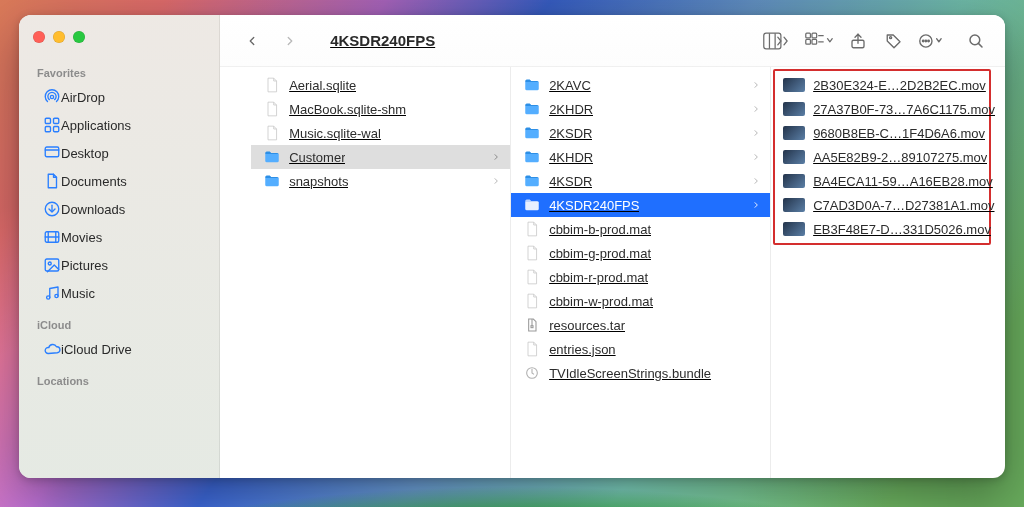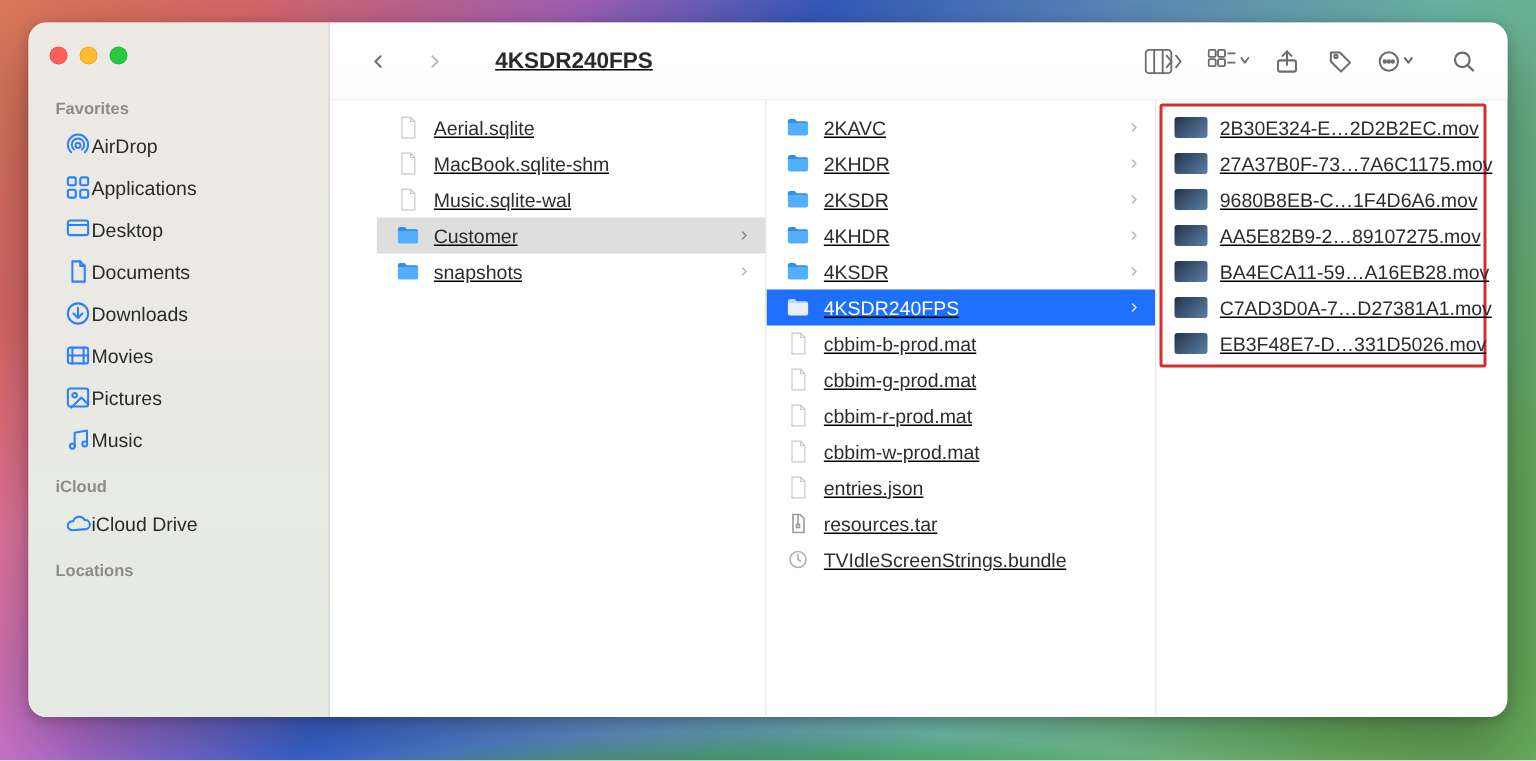--- a/index.html
+++ b/index.html
@@ -444,36 +444,36 @@
               <span class="fi">
                 <svg width="14" height="16" viewBox="0 0 24 28" fill="#fff" stroke="#c8c8c8" stroke-width="1.4">
                   <path d="M5 2h10l5 5v19H5z"></path>
                   <polyline fill="none" points="15 2 15 7 20 7"></polyline>
                 </svg>
               </span>
               <span class="name">cbbim-w-prod.mat</span>
             </div>
             <div class="row">
               <span class="fi">
-                <svg width="14" height="16" viewBox="0 0 24 28" fill="#fff" stroke="#c8c8c8" stroke-width="1.4">
-                  <path d="M5 2h10l5 5v19H5z"></path>
-                  <polyline fill="none" points="15 2 15 7 20 7"></polyline>
-                </svg>
-              </span>
-              <span class="name">entries.json</span>
-            </div>
-            <div class="row">
-              <span class="fi">
                 <svg width="16" height="16" viewBox="0 0 24 24" fill="none" stroke="#9a9a9a" stroke-width="1.6">
                   <path d="M7 3h7l4 4v14H7z"></path>
                   <line x1="12" y1="3" x2="12" y2="13"></line>
                   <rect x="10.5" y="13" width="3" height="3"></rect>
                 </svg>
               </span>
               <span class="name">resources.tar</span>
+            </div>
+            <div class="row">
+              <span class="fi">
+                <svg width="14" height="16" viewBox="0 0 24 28" fill="#fff" stroke="#c8c8c8" stroke-width="1.4">
+                  <path d="M5 2h10l5 5v19H5z"></path>
+                  <polyline fill="none" points="15 2 15 7 20 7"></polyline>
+                </svg>
+              </span>
+              <span class="name">entries.json</span>
             </div>
             <div class="row">
               <span class="fi">
                 <svg width="16" height="16" viewBox="0 0 24 24" fill="none" stroke="#b0b0b0" stroke-width="1.6">
                   <circle cx="12" cy="12" r="8"></circle>
                   <path d="M12 6v6l3 2"></path>
                 </svg>
               </span>
               <span class="name">TVIdleScreenStrings.bundle</span>
             </div>

